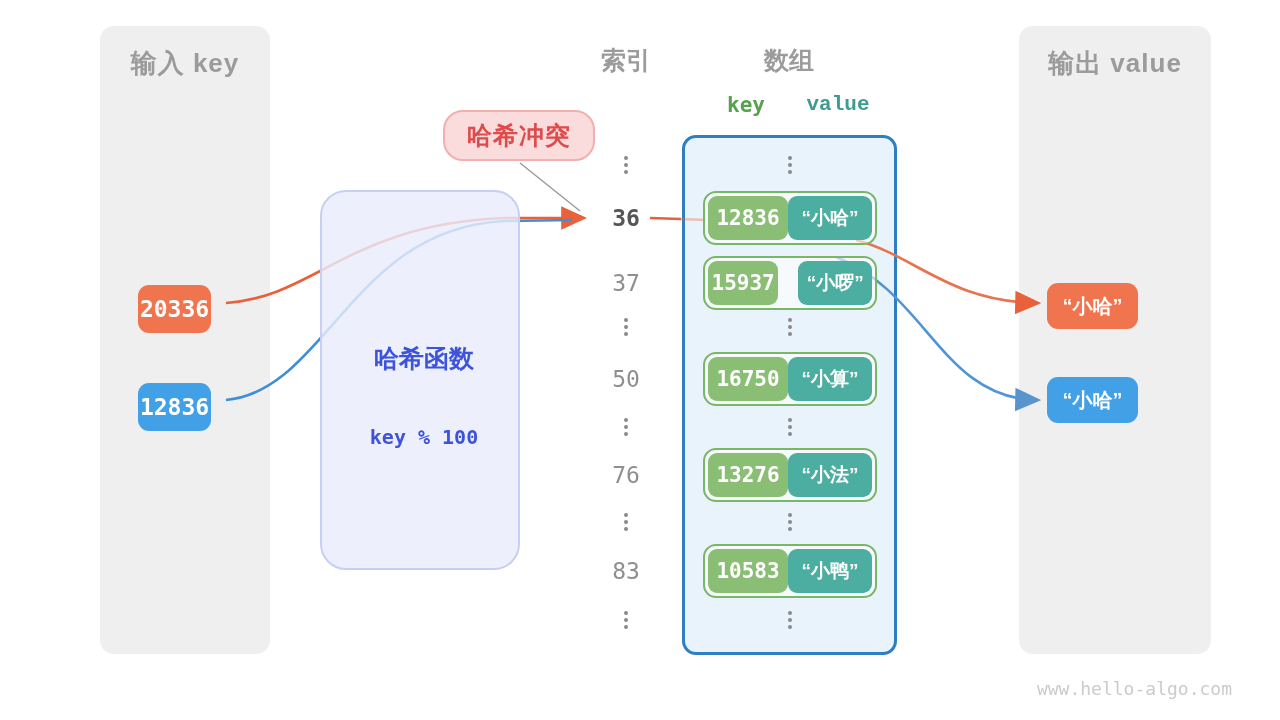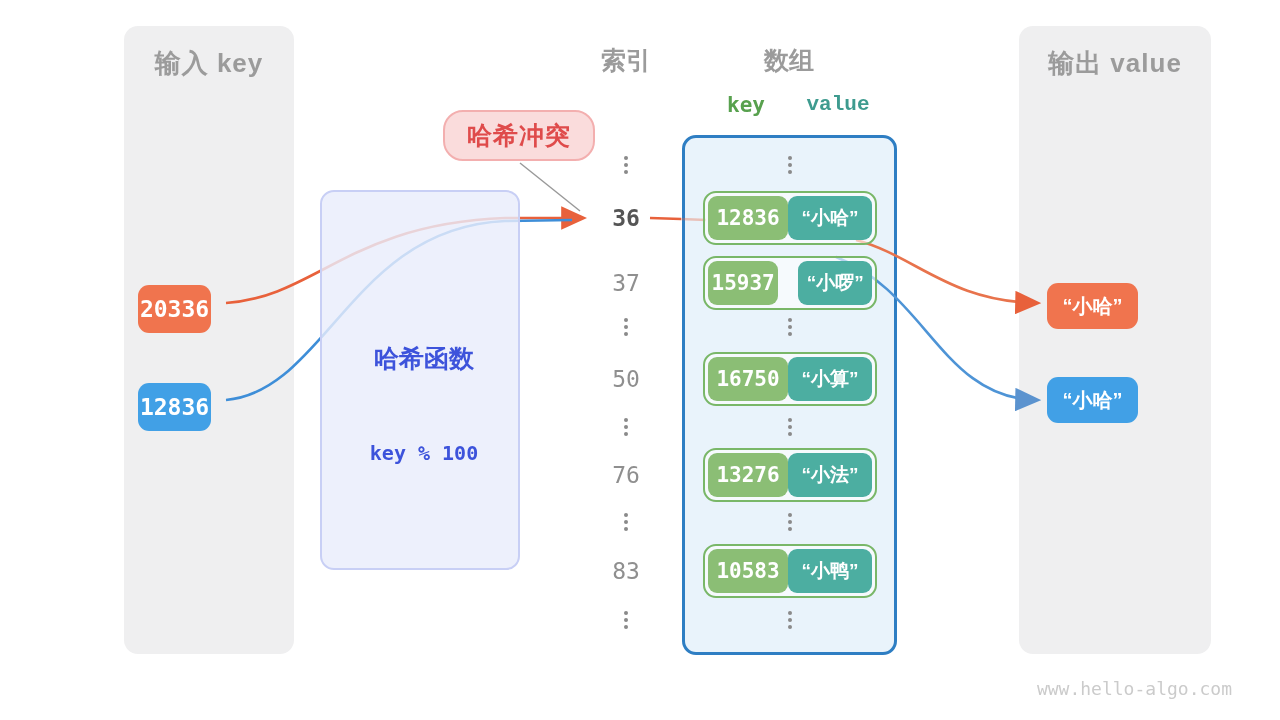--- a/index.html
+++ b/index.html
@@ -2,43 +2,43 @@
 <html><head>
 <meta charset="utf-8">
 <style>
   * { margin: 0; padding: 0; box-sizing: border-box; }
   html, body { width: 1280px; height: 720px; background: #ffffff; overflow: hidden;
     font-family: "Liberation Sans", sans-serif; }
   #stage { position: relative; width: 1280px; height: 720px; background: #ffffff; }
 
   
   .panel { position: absolute; background: #efeff0; border-radius: 14px; z-index: 0; }
-  #panel-input  { left: 100px; top: 26px; width: 170px; height: 628px; margin-left: 24px; }
+  #panel-input  { left: 100px; top: 26px; width: 170px; height: 628px; }
   #panel-output { left: 995px; top: 26px; width: 192px; height: 628px; margin-left: 24px; }
   .panel-title { position: absolute; top: 20px; width: 100%; text-align: center;
     font-size: 26px; font-weight: bold; color: #9b9b9b; letter-spacing: 1px; }
 
   
   .col-header { position: absolute; top: 44px; transform: translateX(-50%);
     font-size: 25px; font-weight: bold; color: #9b9b9b; z-index: 3; }
   #hdr-index { left: 626px; }
   #hdr-array { left: 789px; }
   .kv-header { position: absolute; top: 93px; transform: translateX(-50%);
     font-family: "DejaVu Sans Mono", monospace; font-size: 21px; font-weight: bold; z-index: 3; }
   #hdr-key   { left: 746px; color: #58a14e; }
   #hdr-value { left: 838px; color: #3e9b8f; font-family: Liberation Mono, monospace; }
 
   
   #wires { position: absolute; left: 0; top: 0; z-index: 1; }
 
   
   #hash-box { position: absolute; left: 320px; top: 190px; width: 200px; height: 380px;
-    background: rgba(233,237,251,0.82); border: 2px solid #c8cff5; border-radius: 14px;
+    background: rgba(233,237,251,0.82); border: 2px solid #c8cff5; border-radius: 26px;
     z-index: 2; display: flex; flex-direction: column; align-items: center;
-    justify-content: flex-start; padding-top: 150px; gap: 18px; padding-left: 8px; }
+    justify-content: flex-start; padding-top: 150px; gap: 2px; padding-left: 8px; }
   #hash-name { font-size: 25px; font-weight: bold; color: #3d53db; }
   #hash-formula { font-family: "DejaVu Sans Mono", monospace; font-size: 20px;
     font-weight: bold; color: #3d53db; margin-top: 48px; }
 
   
   #collision-label { position: absolute; left: 443px; top: 110px; width: 152px; height: 51px;
     background: #fadcdc; border: 2px solid #f3afaf; border-radius: 20px; z-index: 3;
     display: flex; align-items: center; justify-content: center;
     font-size: 25px; font-weight: bold; color: #df4b4b; letter-spacing: 1px; }
 

